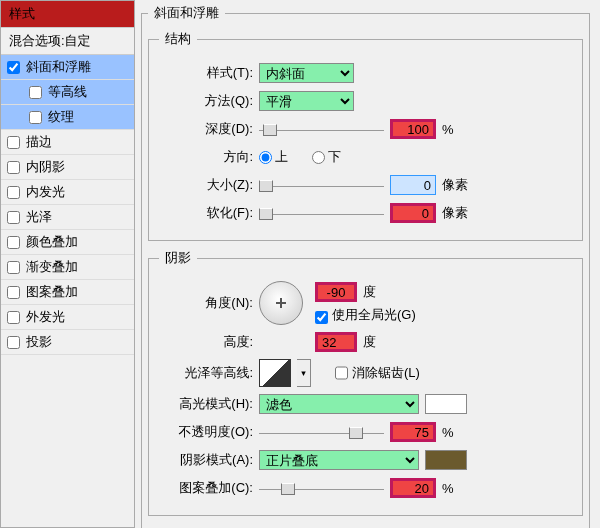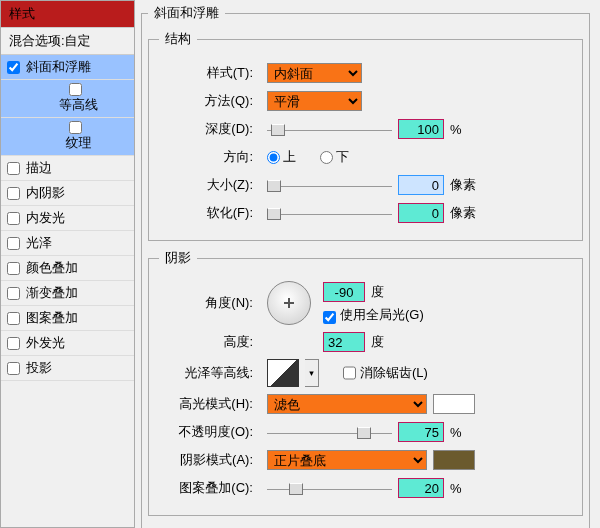--- a/index.html
+++ b/index.html
@@ -3,36 +3,36 @@
 <meta charset="utf-8">
 <style>
 * { box-sizing: border-box; margin: 0; padding: 0; font-family: "Microsoft YaHei", sans-serif; font-size: 13px; }
 body { background: #f0f0f0; width: 600px; height: 528px; overflow: hidden; }
 .container { display: flex; height: 100%; background: #f0f0f0; }
 .sidebar { width: 135px; border: 1px solid #aaa; background: #f0f0f0; }
 .sidebar-header { padding: 4px 8px; border-bottom: 1px solid #ccc; background: #b91c1c; }
 .sidebar-sub { padding: 4px 8px; border-bottom: 1px solid #ccc; background: #f0f0f0; }
 .style-list { }
 .style-item { display: flex; align-items: center; padding: 3px 6px; border-bottom: 1px solid #ddd; cursor: pointer; }
-.style-item.indent { padding-left: 28px; flex-direction: column; }
+.style-item.indent { padding-left: 28px; }
 .style-item.selected { background: #99c2ff; }
 .style-item input[type="checkbox"] { margin-right: 6px; }
 .main { flex: 1; padding: 4px 10px 0 6px; position: relative; }
 fieldset { border: 1px solid #aaa; padding: 8px 10px 10px 10px; margin-bottom: 8px; border-radius: 0; }
 legend { padding: 0 6px; }
-.row { display: flex; align-items: center; margin: 6px 0; min-height: 22px; gap: 8px; }
+.row { display: flex; align-items: center; margin: 6px 0; min-height: 22px; }
 .row-label { width: 100px; text-align: right; padding-right: 6px; }
 .row-ctrl { flex: 1; display: flex; align-items: center; gap: 6px; }
-select { border: 1px solid #888; background: #f97316; height: 20px; padding: 0 2px; }
+select { border: 1px solid #888; background: #86efac; height: 20px; padding: 0 2px; }
 select.w90 { width: 95px; }
 select.w150 { width: 160px; }
 .slider-track { position: relative; width: 125px; height: 16px; }
 .slider-line { position: absolute; left: 0; right: 0; top: 9px; height: 1px; background: #999; }
 .slider-thumb { position: absolute; top: 3px; width: 14px; height: 12px; background: #ddd; border: 1px solid #777; border-top: 1px solid #fff; }
-.num-input { width: 46px; height: 20px; border: 1px solid #be185d; padding: 0 4px; text-align: right; background: #5eead4; }
+.num-input { width: 46px; height: 20px; border: 3px solid #be185d; padding: 0 4px; text-align: right; background: #ef4444; }
 .num-input.sel { background: #cde4ff; color: #000; border: 1px solid #3399ff; }
 .unit { width: 30px; }
 .radio-wrap { display: flex; align-items: center; gap: 3px; margin-right: 18px; }
 input[type="radio"], input[type="checkbox"] { margin: 0; }
 .angle-dial { width: 44px; height: 44px; border: 1px solid #888; border-radius: 50%; background: radial-gradient(circle at 45% 40%, #fff, #ccc); position: relative; margin-right: 6px; }
 .angle-cross { position: absolute; left: 50%; top: 50%; width: 10px; height: 10px; transform: translate(-50%,-50%); }
 .angle-cross::before, .angle-cross::after { content:""; position:absolute; background:#555; }
 .angle-cross::before { left:4px; top:0; width:2px; height:10px; }
 .angle-cross::after { left:0; top:4px; width:10px; height:2px; }
 .gloss-swatch { width: 32px; height: 28px; border: 1px solid #333; background: linear-gradient(135deg,#fff 0 50%,#333 50% 100%); position: relative; }

